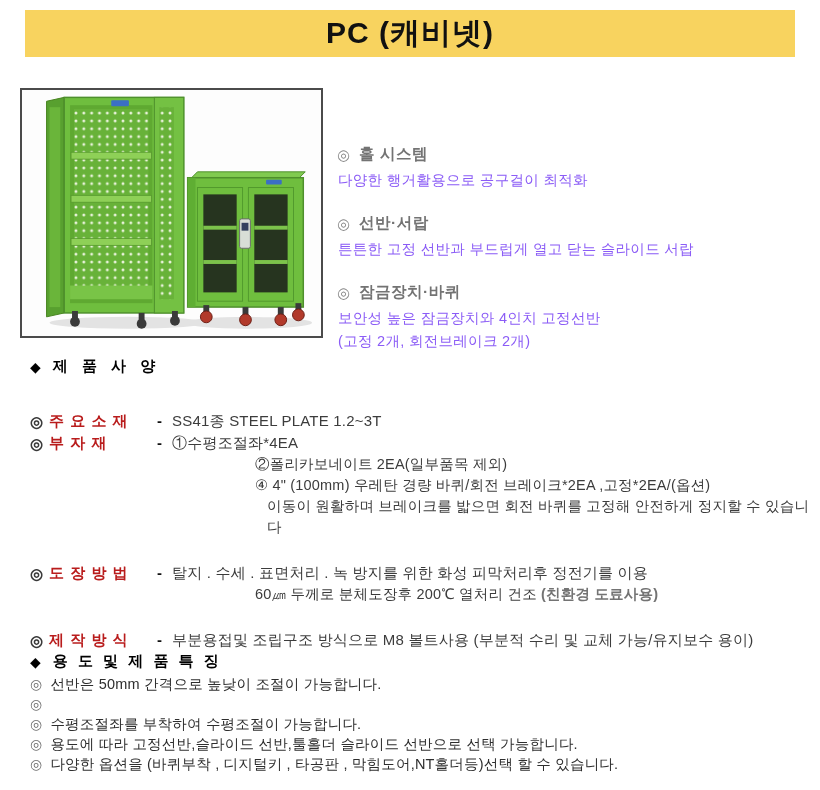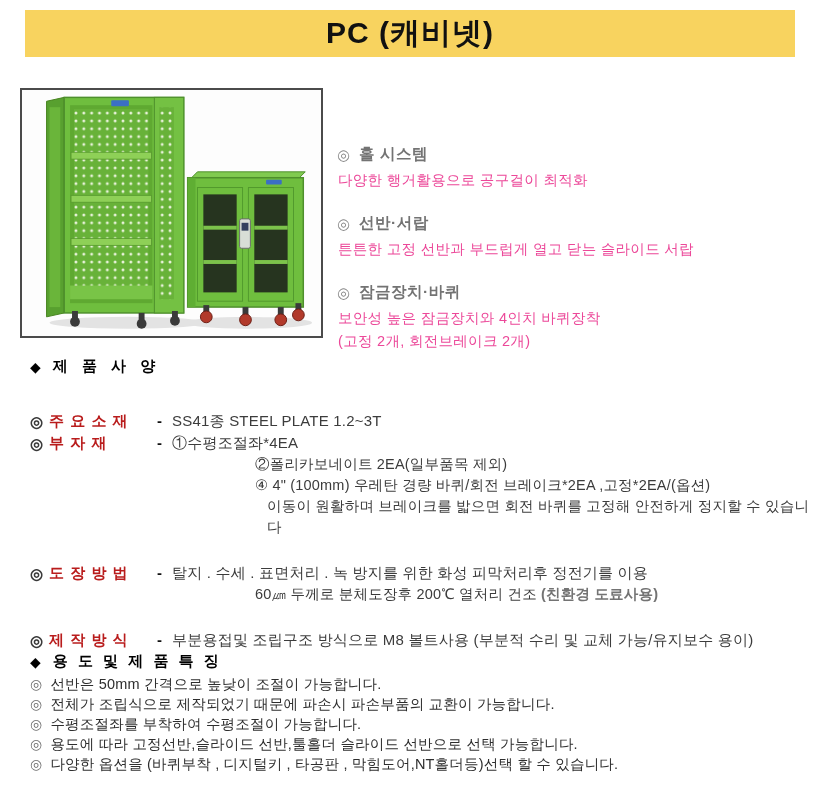--- a/index.html
+++ b/index.html
@@ -30,21 +30,21 @@
   }
   .image-frame svg { width:100%; height:100%; display:block; }
 
   
   .features { position:absolute; left:337px; top:144px; width:470px; }
   .feature { margin-bottom:22px; }
   .feature-title-row { display:flex; align-items:center; gap:9px; }
   .circle-bullet { color:#8a8a8a; font-size:15px; line-height:1; }
   .circle-bullet.dark { color:#3a3a3a; font-weight:bold; }
   .feature-title { font-size:15.5px; font-weight:bold; color:#737373; letter-spacing:0.5px; }
-  .feature-body { font-size:14.5px; color:#ec4899; margin-top:5px; margin-left:1px; line-height:1.45; letter-spacing:0.3px; }
+  .feature-body { font-size:14.5px; color:#8b5cf6; margin-top:5px; margin-left:1px; line-height:1.45; letter-spacing:0.3px; }
 
   
   .specs { position:absolute; left:30px; top:357px; width:780px; }
   .section-title-row { display:flex; align-items:center; gap:12px; }
   .diamond-bullet { color:#000; font-size:14px; }
   .section-title { font-size:15px; font-weight:bold; color:#000000; letter-spacing:5px; }
   .spec-row { display:flex; align-items:baseline; margin-top:0; font-size:15px; line-height:22px; }
   .spec-row .circle-bullet { align-self:center; margin-right:6px; }
   .spec-label { font-weight:bold; color:#b91c1c; display:inline-block; min-width:108px; letter-spacing:1px; }
   .spec-dash { font-weight:bold; color:#111; margin:0 10px 0 0; }
@@ -154,21 +154,21 @@
         <span class="circle-bullet">◎</span>
         <span class="feature-title">선반·서랍</span>
       </div>
       <div class="feature-body">튼튼한 고정 선반과 부드럽게 열고 닫는 슬라이드 서랍</div>
     </div>
     <div class="feature">
       <div class="feature-title-row">
         <span class="circle-bullet">◎</span>
         <span class="feature-title">잠금장치·바퀴</span>
       </div>
-      <div class="feature-body">보안성 높은 잠금장치와 4인치 바퀴장착</div>
+      <div class="feature-body">보안성 높은 잠금장치와 4인치 고정선반</div>
       <div class="feature-body" style="margin-top:2px;">(고정 2개, 회전브레이크 2개)</div>
     </div>
   </div>
 
   <div class="specs">
     <div class="section-title-row">
       <span class="diamond-bullet">◆</span>
       <span class="section-title">제 품 사 양</span>
     </div>
 
@@ -208,21 +208,20 @@
     <div class="section-title-row">
       <span class="diamond-bullet">◆</span>
       <span class="section-title">용 도 및  제 품 특 징</span>
     </div>
     <div class="usage-item">
       <span class="circle-bullet">◎</span>
       <span>선반은 50mm 간격으로 높낮이 조절이 가능합니다.</span>
     </div>
     <div class="usage-item">
       <span class="circle-bullet">◎</span>
-      <span>전체가 조립식으로 제작되었기 때문에 파손시 파손부품의 교환이 가능합니다.</span>
     </div>
     <div class="usage-item">
       <span class="circle-bullet">◎</span>
       <span>수평조절좌를 부착하여 수평조절이 가능합니다.</span>
     </div>
     <div class="usage-item">
       <span class="circle-bullet">◎</span>
       <span>용도에 따라 고정선반,슬라이드 선반,툴홀더 슬라이드 선반으로 선택 가능합니다.</span>
     </div>
     <div class="usage-item">

